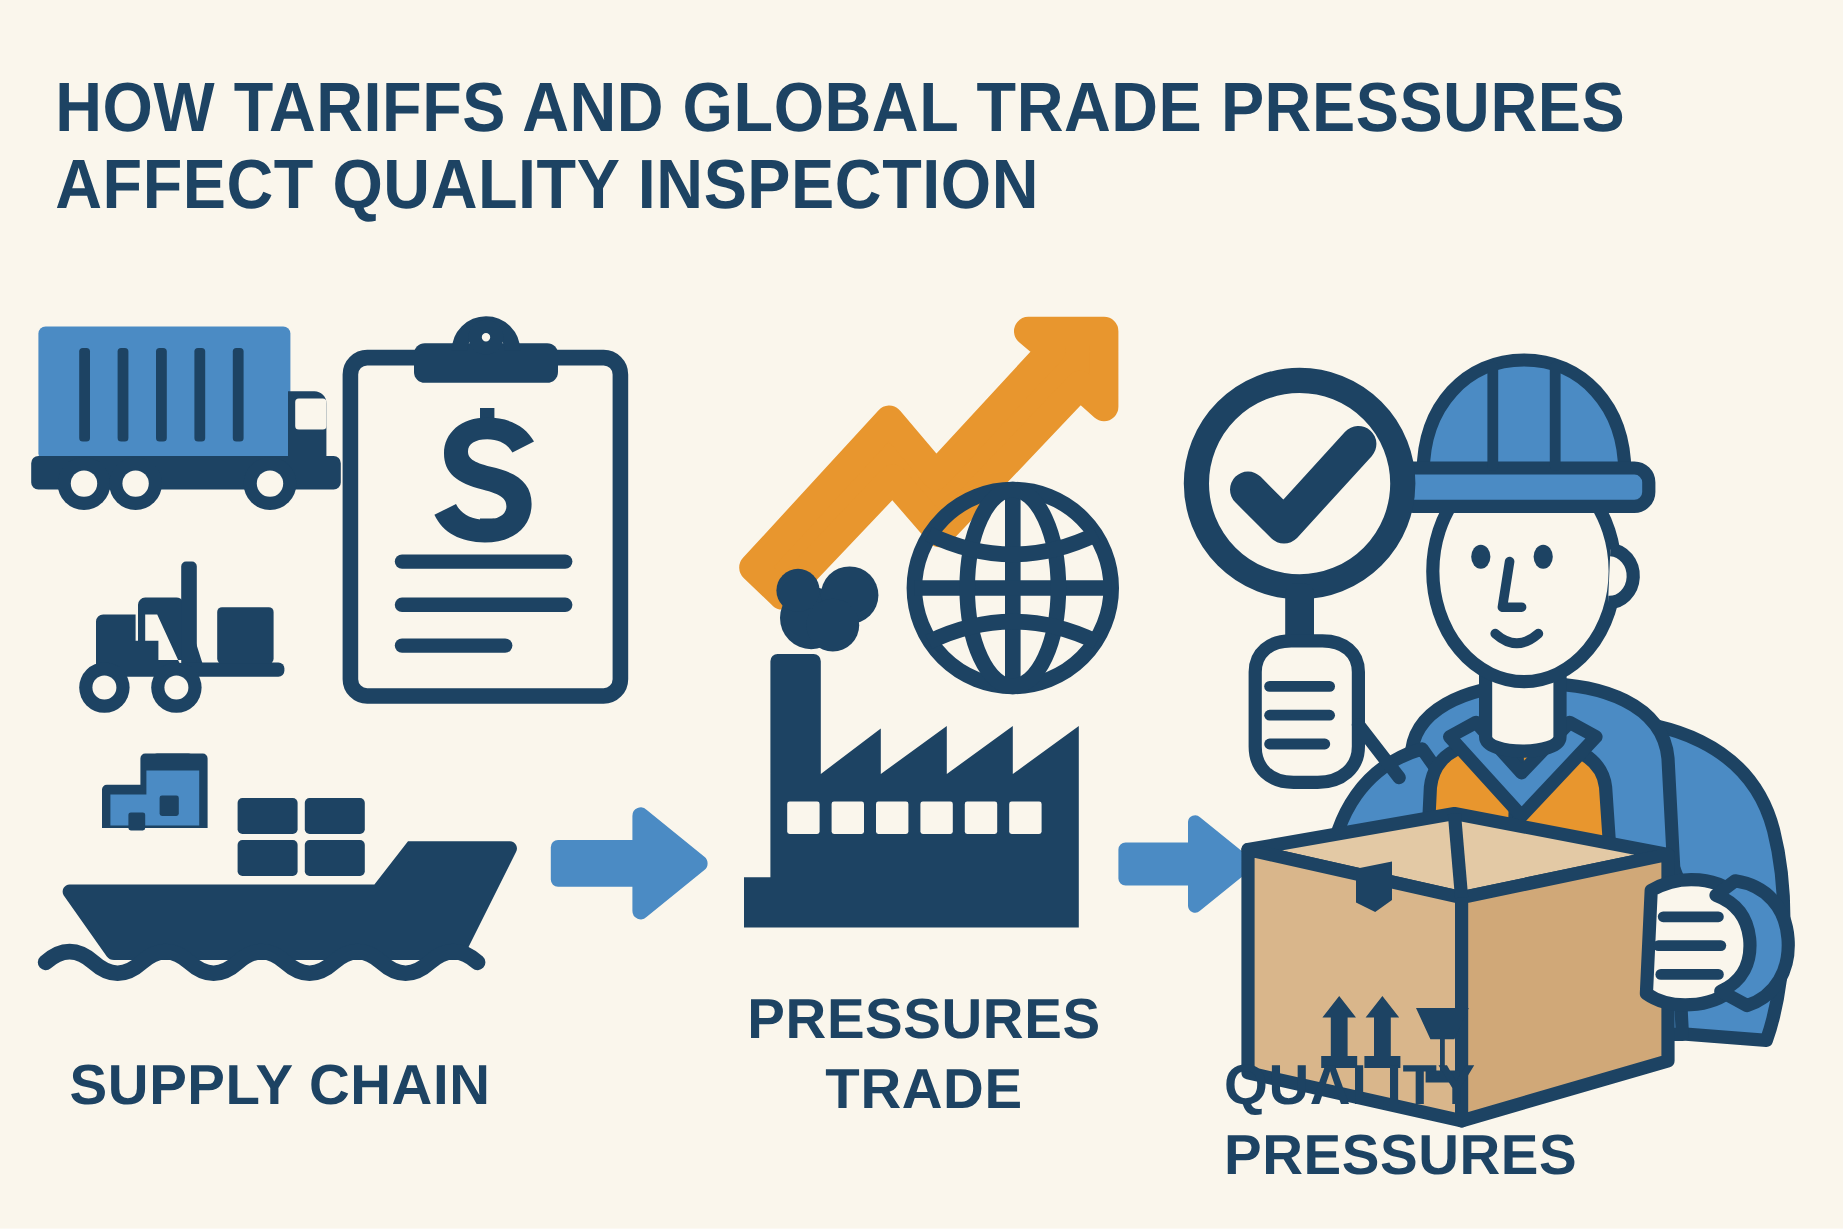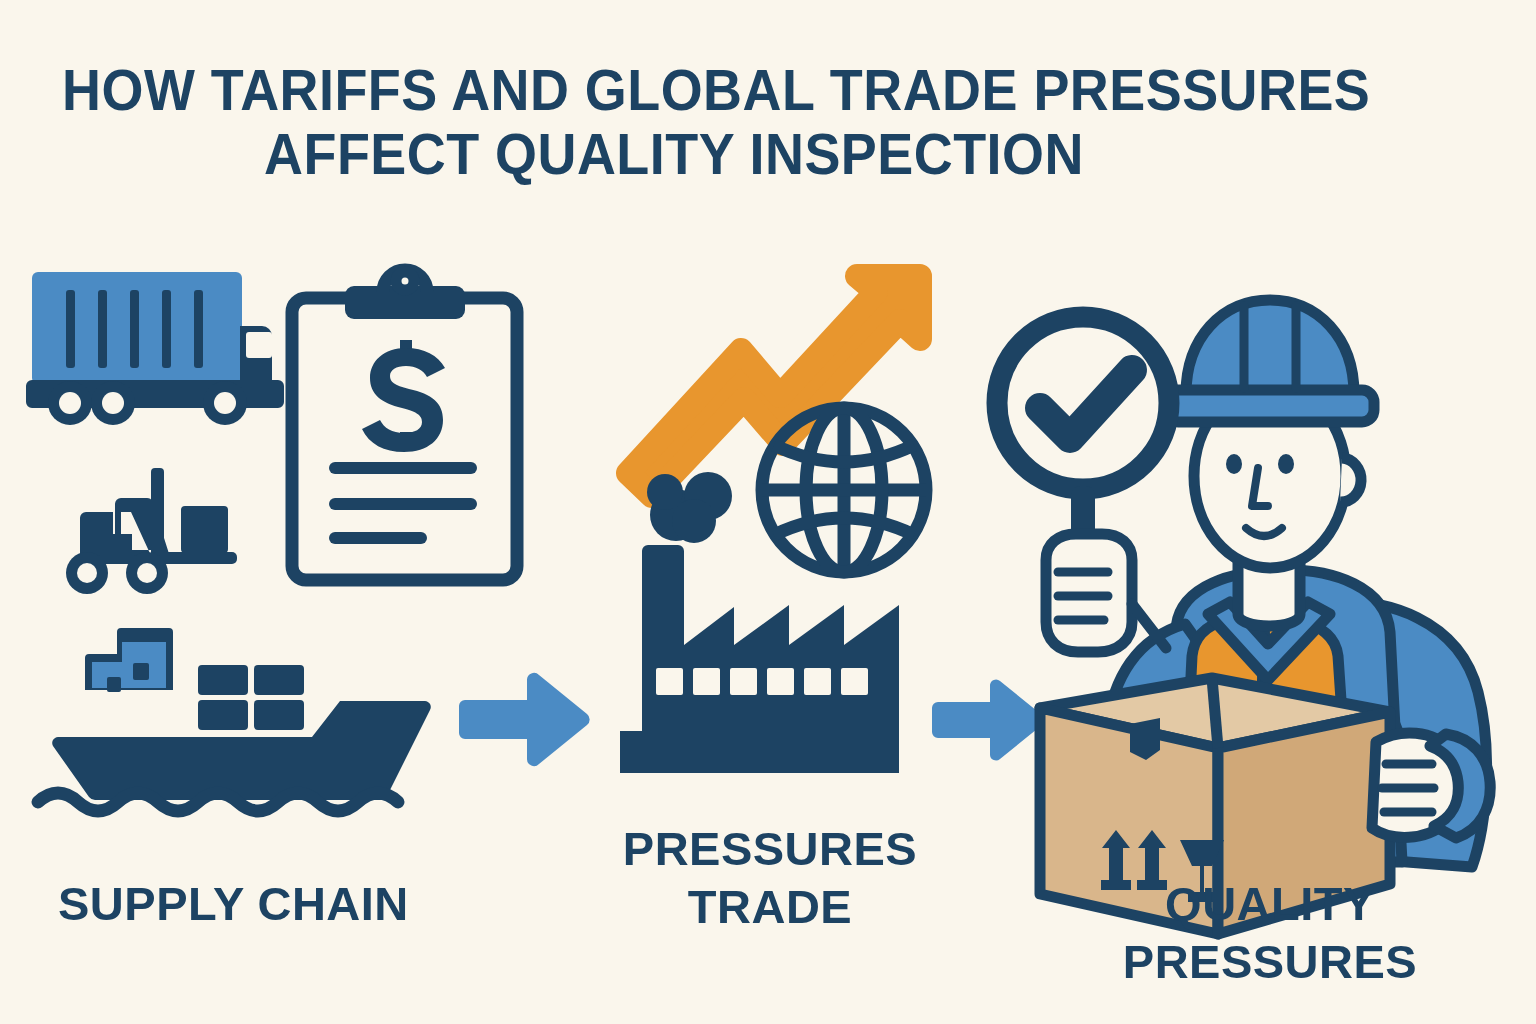--- a/index.html
+++ b/index.html
@@ -16,22 +16,20 @@
     font-family: "Liberation Sans", sans-serif;
     -webkit-font-smoothing: antialiased;
   }
 
   
   #title-block {
     position: absolute;
     left: 0;
     top: 58px;
     width: 1316px;
-    text-align: center;
-    padding-left: 16px;
   }
   .title-line {
     display: block;
     color: #1d4363;
     font-family: "Liberation Sans", sans-serif;
     font-weight: bold;
     font-size: 58px;
     letter-spacing: 0.5px;
     line-height: 64px;
     transform: scaleX(0.93);
@@ -45,21 +43,21 @@
     color: #1d4363;
     font-family: "Liberation Sans", sans-serif;
     font-weight: bold;
     font-size: 47px;
     line-height: 58px;
     letter-spacing: 0.5px;
     white-space: nowrap;
   }
   #label-supply  { left: 58px;  top: 875px; text-align: center; }
   #label-trade   { left: 560px; top: 820px; width: 420px; text-align: center; }
-  #label-quality { left: 1020px;top: 875px; width: 500px; text-align: center; }
+  #label-quality { left: 1020px;top: 875px; width: 500px; text-align: left; }
   .stage-label span { display: block; }
 
   
   .art { position: absolute; }
   #art-truck      { left: 18px;  top: 268px;  width: 270px; height: 160px; }
   #art-forklift   { left: 55px;  top: 468px;  width: 200px; height: 130px; }
   #art-clipboard  { left: 283px; top: 266px;  width: 243px; height: 320px; }
   #art-ship       { left: 30px;  top: 620px;  width: 400px; height: 215px; }
   #art-arrow1     { left: 455px; top: 672px;  width: 140px; height: 90px;  }
   #art-trade      { left: 608px; top: 268px;  width: 350px; height: 520px; }

